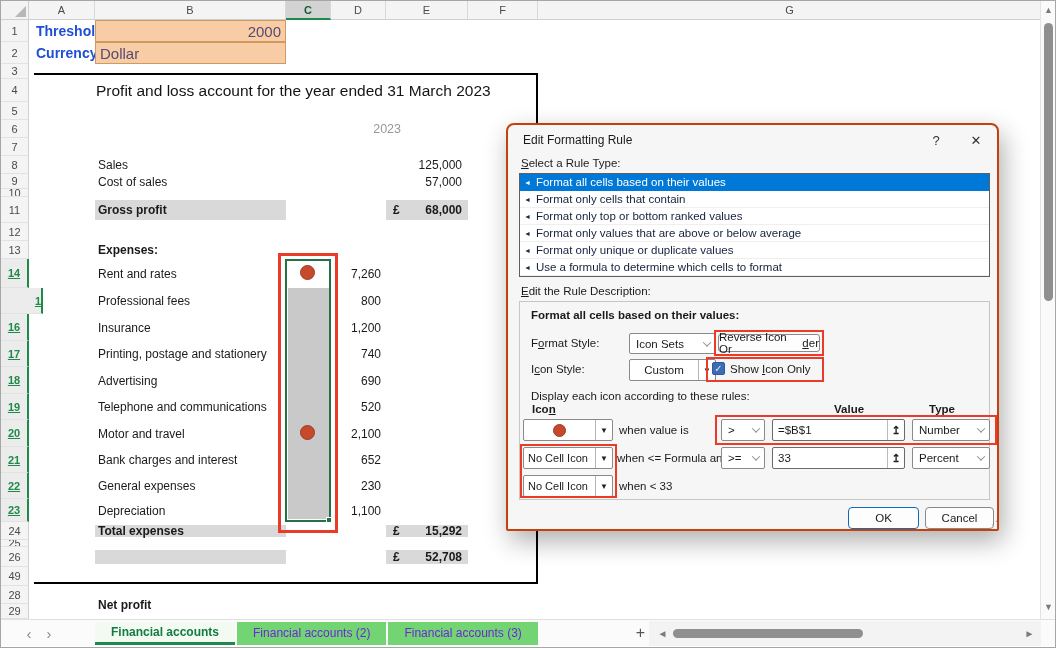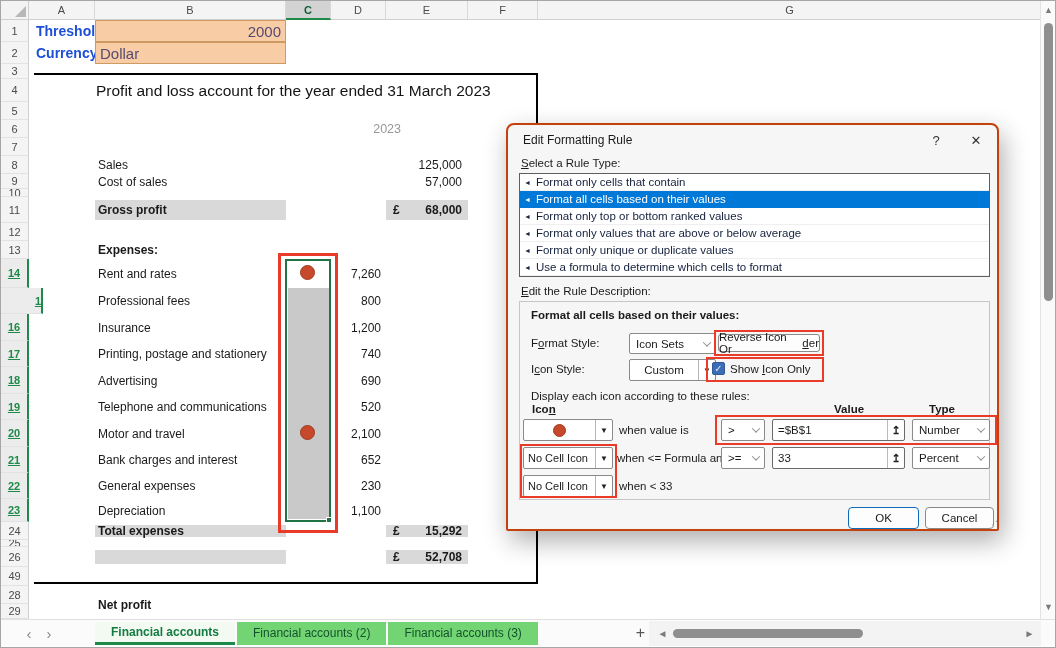--- a/index.html
+++ b/index.html
@@ -53,21 +53,21 @@
   .sb-arrow { color:#7a7a7a; font-size:9px; text-align:center; width:15px; }
   .vthumb { left:3px; width:9px; background:#8f8f8f; border-radius:5px; }
   .hsb { height:26px; background:#f3f3f3; display:flex; align-items:center; }
   .hthumb { position:absolute; height:9px; background:#8f8f8f; border-radius:5px; }
 
   
   .tabbar { left:0; top:618px; width:1056px; height:27px; background:#fbfbfb;
             border-top:1px solid #e0e0e0; display:flex; align-items:center; }
   .tabnav { color:#8a8a8a; font-size:15px; width:20px; text-align:center; cursor:default; }
   .sheettab { height:23px; display:flex; align-items:center; padding:0 16px; margin-right:2px;
-            font-size:12px; color:#14532d; background:#72d472; white-space:nowrap; }
+            font-size:12px; color:#6d28d9; background:#72d472; white-space:nowrap; }
   .sheettab.active { background:#f2faf2; color:#127c41; font-weight:bold;
             border-bottom:3px solid #1e8a4a; }
   .tabplus { font-size:16px; color:#555; margin-left:14px; }
   .tabkebab { font-size:13px; color:#555; letter-spacing:0; }
 
   
   .dialog { left:505px; top:122px; width:493px; height:408px; background:#f6f6f6;
             border:2px solid #c2410c; border-radius:8px 8px 2px 2px;
             box-shadow:4px 10px 26px rgba(0,0,0,.32); font-size:11.5px; color:#1a1a1a; z-index:40; }
   .dlg-title { left:15px; top:8px; font-size:12px; color:#1a1a1a; }
@@ -241,27 +241,27 @@
     </div>
   </div>
 
   <div class="abs dialog">
     <div class="abs dlg-title">Edit Formatting Rule</div>
     <div class="abs dlg-btn" style="right:52px;">?</div>
     <div class="abs dlg-btn" style="right:12px;">✕</div>
 
     <div class="abs dlg-label" style="left:13px;top:32px;"><u>S</u>elect a Rule Type:</div>
     <div class="abs listbox" id="ruleTypeList">
+        <div class="rt-item sel">
+          <span class="rt-arrow">◄</span>
+          <span>Format all cells based on their values</span>
+        </div>
         <div class="rt-item">
           <span class="rt-arrow">◄</span>
           <span>Format only cells that contain</span>
-        </div>
-        <div class="rt-item sel">
-          <span class="rt-arrow">◄</span>
-          <span>Format all cells based on their values</span>
         </div>
         <div class="rt-item">
           <span class="rt-arrow">◄</span>
           <span>Format only top or bottom ranked values</span>
         </div>
         <div class="rt-item">
           <span class="rt-arrow">◄</span>
           <span>Format only values that are above or below average</span>
         </div>
         <div class="rt-item">

